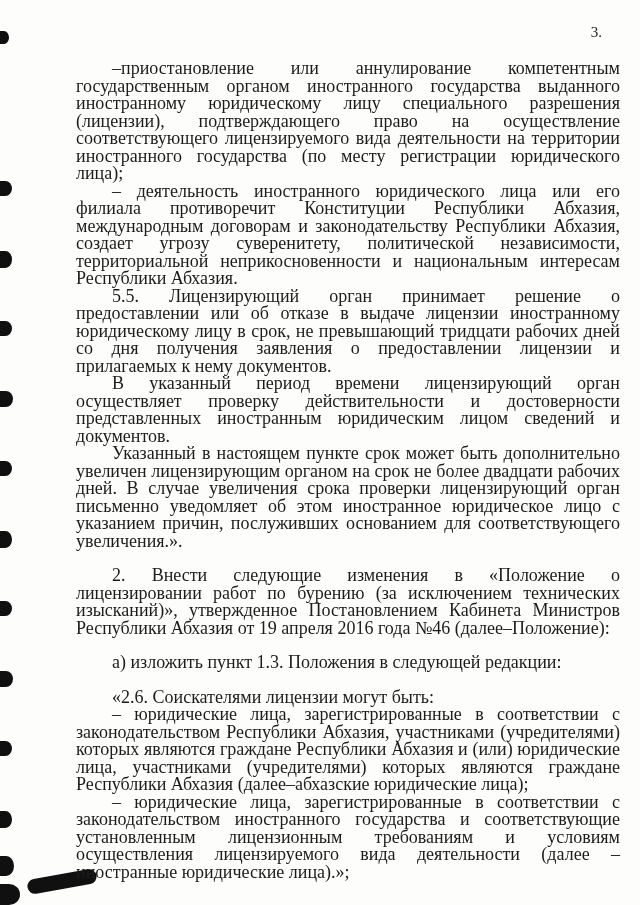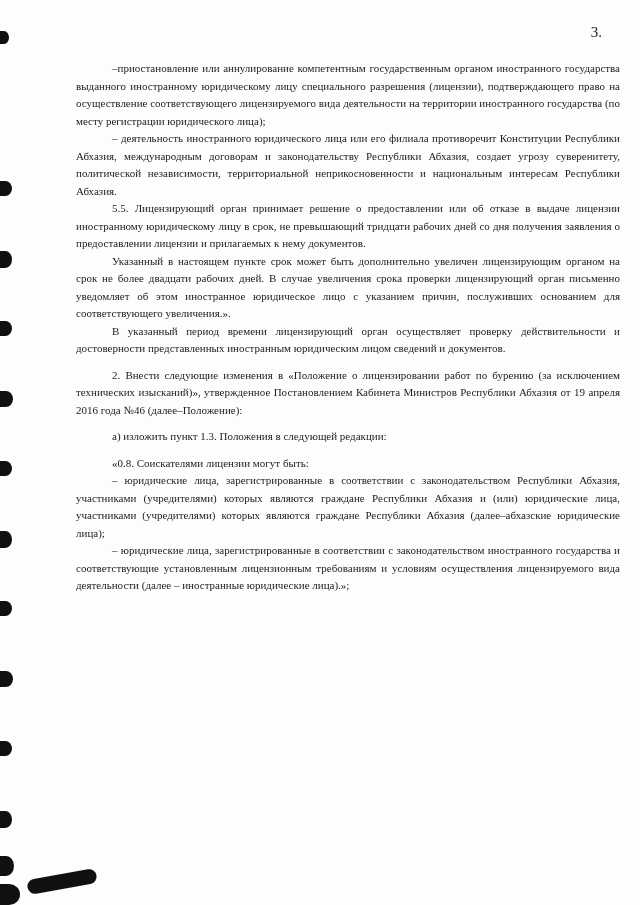--- a/index.html
+++ b/index.html
@@ -21,30 +21,30 @@
     top: 24px;
     right: 38px;
     font-size: 15px;
     color: #222;
   }
   .content {
     position: absolute;
     top: 60px;
     left: 76px;
     right: 20px;
-    font-size: 11px;
+    font-size: 18px;
     line-height: 17.5px;
     text-align: justify;
   }
   .content p {
     margin: 0;
     text-indent: 36px;
   }
   .content p.gap-before {
-    margin-top: 9px;
+    margin-top: 17px;
   }
   
   .artifact {
     position: absolute;
     background: #101010;
   }
   .blob {
     left: 0;
     width: 12px;
     height: 15px;
@@ -74,22 +74,22 @@
   <div class="artifact blob" style="top:856px;height:20px;width:14px"></div>
   <div class="artifact blob" style="top:884px;height:21px;width:20px"></div>
   <div class="artifact stroke" style="left:27px;top:874px;width:70px;height:15px"></div>
 
   <div class="page-number">3.</div>
 
   <div class="content">
     <p>–приостановление или аннулирование компетентным государственным органом иностранного государства выданного иностранному юридическому лицу специального разрешения (лицензии), подтверждающего право на осуществление соответствующего лицензируемого вида деятельности на территории иностранного государства (по месту регистрации юридического лица);</p>
     <p>– деятельность иностранного юридического лица или его филиала противоречит Конституции Республики Абхазия, международным договорам и законодательству Республики Абхазия, создает угрозу суверенитету, политической независимости, территориальной неприкосновенности и национальным интересам Республики Абхазия.</p>
     <p>5.5. Лицензирующий орган принимает решение о предоставлении или об отказе в выдаче лицензии иностранному юридическому лицу в срок, не превышающий тридцати рабочих дней со дня получения заявления о предоставлении лицензии и прилагаемых к нему документов.</p>
+    <p>В указанный период времени лицензирующий орган осуществляет проверку действительности и достоверности представленных иностранным юридическим лицом сведений и документов.</p>
     <p>Указанный в настоящем пункте срок может быть дополнительно увеличен лицензирующим органом на срок не более двадцати рабочих дней. В случае увеличения срока проверки лицензирующий орган письменно уведомляет об этом иностранное юридическое лицо с указанием причин, послуживших основанием для соответствующего увеличения.».</p>
-    <p>В указанный период времени лицензирующий орган осуществляет проверку действительности и достоверности представленных иностранным юридическим лицом сведений и документов.</p>
     <p class="gap-before">2. Внести следующие изменения в «Положение о лицензировании работ по бурению (за исключением технических изысканий)», утвержденное Постановлением Кабинета Министров Республики Абхазия от 19 апреля 2016 года №46 (далее–Положение):</p>
     <p class="gap-before">а) изложить пункт 1.3. Положения в следующей редакции:</p>
-    <p class="gap-before">«0.8. Соискателями лицензии могут быть:</p>
+    <p class="gap-before">«2.6. Соискателями лицензии могут быть:</p>
     <p>– юридические лица, зарегистрированные в соответствии с законодательством Республики Абхазия, участниками (учредителями) которых являются граждане Республики Абхазия и (или) юридические лица, участниками (учредителями) которых являются граждане Республики Абхазия (далее–абхазские юридические лица);</p>
     <p>– юридические лица, зарегистрированные в соответствии с законодательством иностранного государства и соответствующие установленным лицензионным требованиям и условиям осуществления лицензируемого вида деятельности (далее – иностранные юридические лица).»;</p>
   </div>
 
 </div>
 
 </body></html>

